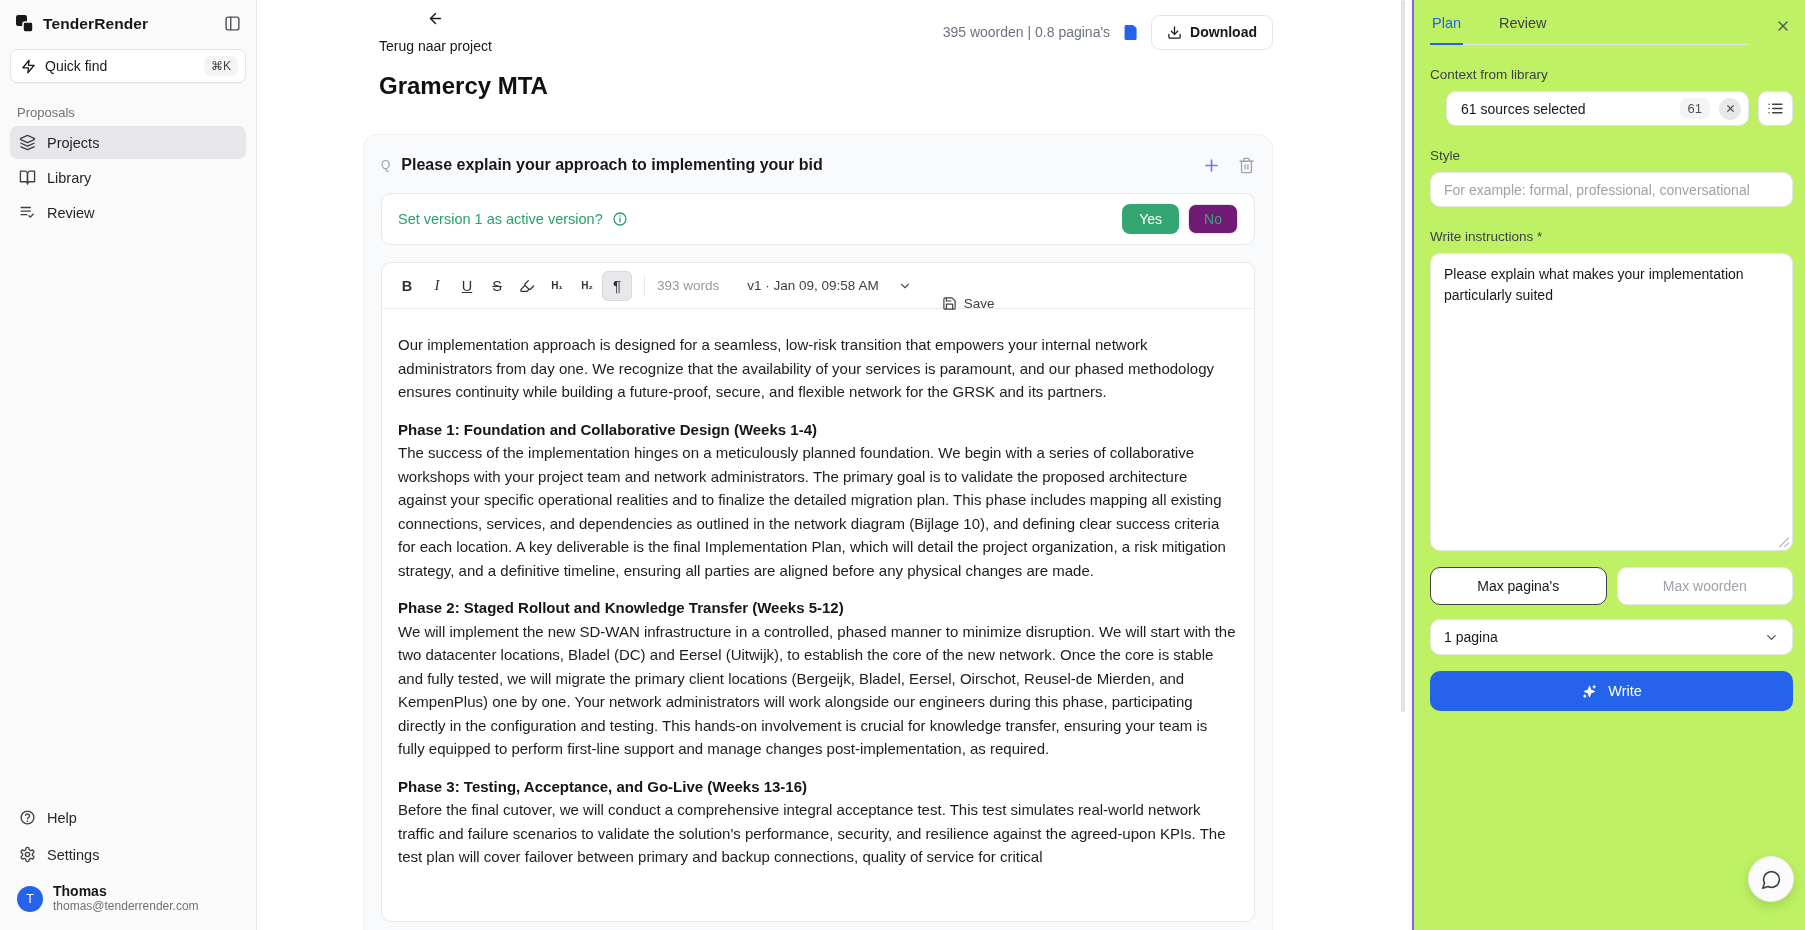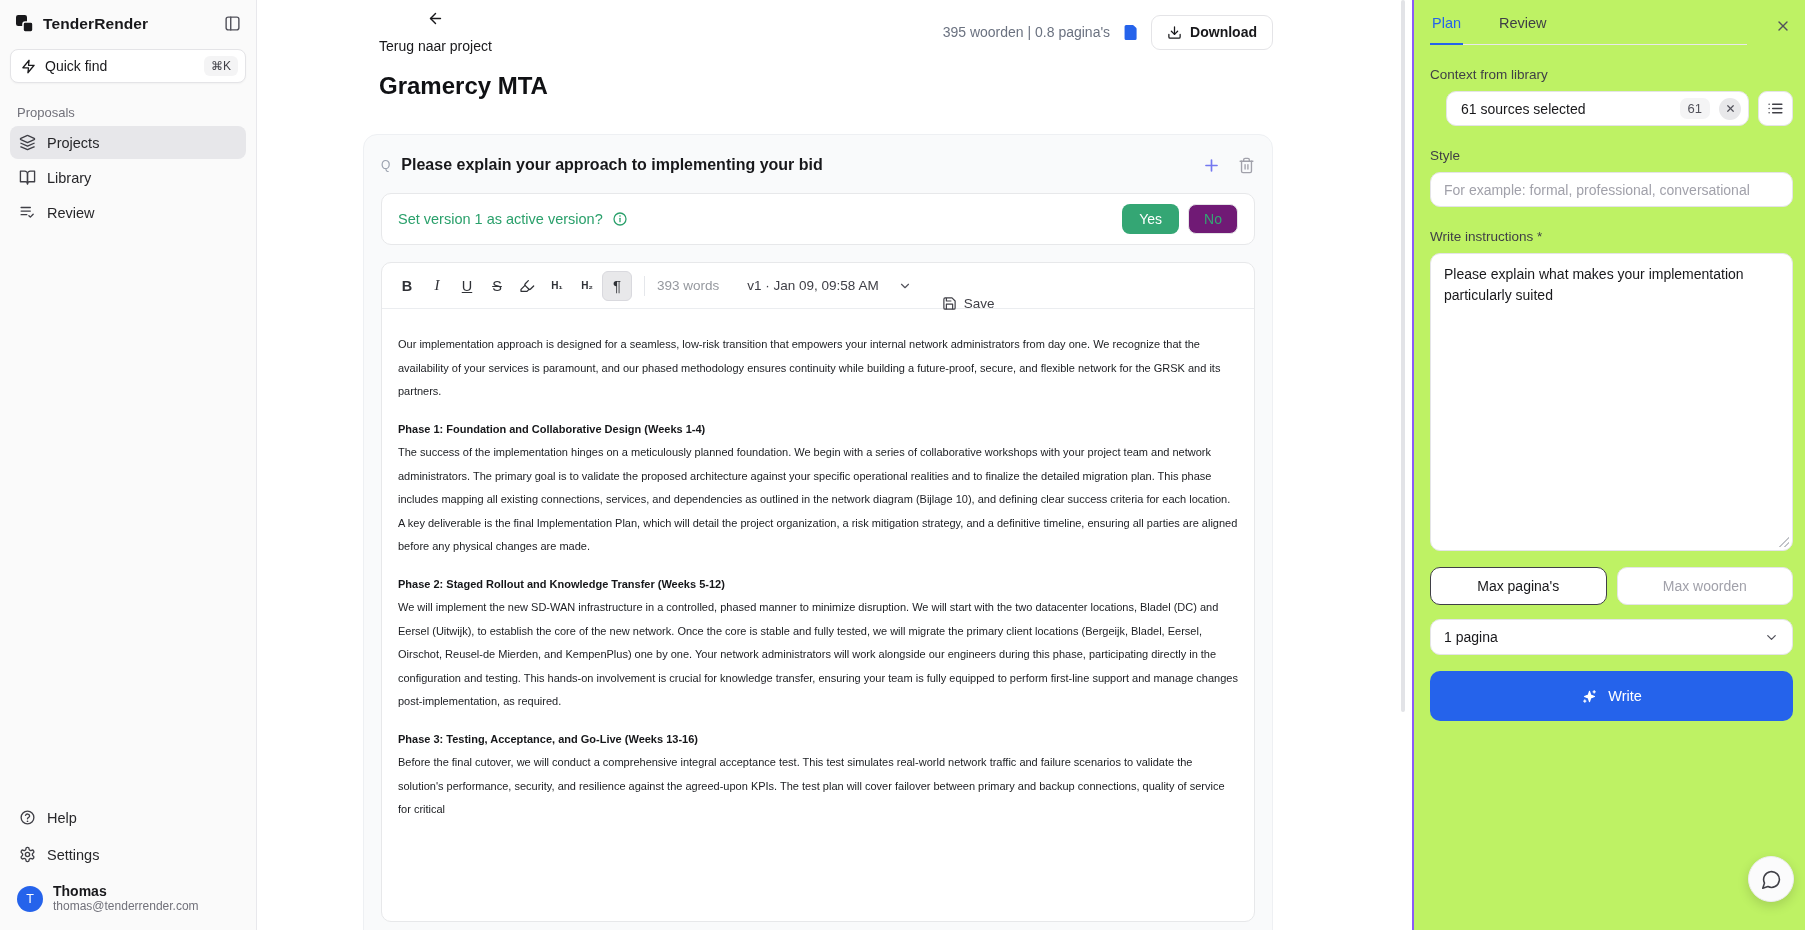--- a/index.html
+++ b/index.html
@@ -72,21 +72,21 @@
   .tb-btn.h { font-size:10px; font-weight:700; }
   .tb-btn.p { font-size:15px; }
   .tb-btn.active { background:#e8e8ea; border-color:#d9d9de; }
   .tb-sep { width:1px; height:20px; background:#e5e7eb; margin:0 12px; }
   .tb-words { font-size:13.5px; color:#95989e; }
   .tb-version { margin-left:28px; display:flex; align-items:center; gap:19px; font-size:13.5px; font-weight:500;
                 color:#3f3f46; background:none; border:none; cursor:pointer; font-family:inherit; }
   .tb-save { margin-left:30px; display:flex; align-items:center; gap:7px; font-size:13.5px; font-weight:500;
              color:#3f3f46; background:none; border:none; cursor:pointer; font-family:inherit;margin-top:36px; }
 
-  .content { padding:24px 16px 30px; font-size:11px; line-height:23.5px; color:#1b1d21; }
+  .content { padding:24px 16px 30px; font-size:15px; line-height:23.5px; color:#1b1d21; }
   .content p + p { margin-top:14px; }
   .content strong { font-weight:700; color:#151619; }
 
   .scroll-thumb { position:absolute; right:7px; top:0; width:4px; height:712px; background:#e2e3e7;
                   border-radius:2px; cursor:pointer; }
 
   
   .panel { width:393px; min-width:393px; border-left:2px solid #8b5cf6; background:#bef264;
            padding:10px 12px 0 16px; }
   .panel-tabs-row { display:flex; align-items:flex-start; }
@@ -117,21 +117,21 @@
              clip-path:polygon(100% 0, 100% 100%, 0 100%); cursor:ns-resize; }
   .limit-row { margin-top:16px; display:flex; gap:10px; }
   .limit-btn { flex:1; height:38px; border-radius:10px; font-size:14px; font-weight:500; background:#fff;
                display:flex; align-items:center; justify-content:center; cursor:pointer; font-family:inherit; }
   .limit-btn.on { border:1.5px solid #3f3f46; color:#18181b; }
   .limit-btn.off { border:1px solid #e4e4e7; color:#a1a1aa; }
   .p-select { margin-top:14px; height:36px; width:100%; border:1px solid #e4e4e7; border-radius:10px;
               background:#fff; display:flex; align-items:center; justify-content:space-between; padding:0 13px;
               font-size:14px; color:#18181b; cursor:pointer; font-family:inherit; }
   .p-select svg { color:#52525b; }
-  .write-btn { margin-top:16px; height:50px; width:100%; background:#2563eb; border:none; border-radius:10px;
+  .write-btn { margin-top:16px; height:40px; width:100%; background:#2563eb; border:none; border-radius:10px;
                color:#fff; font-size:14.5px; font-weight:500; display:flex; align-items:center;
                justify-content:center; gap:10px; cursor:pointer; font-family:inherit; }
 
   .chat-fab { position:absolute; right:11px; bottom:28px; width:46px; height:46px; border-radius:50%;
               background:#fbfbfc; border:1px solid #ececf0; box-shadow:0 4px 12px rgba(0,0,0,.14);
               display:flex; align-items:center; justify-content:center; color:#3f3f46; cursor:pointer; }
 </style>
 </head>
 <body>
 

